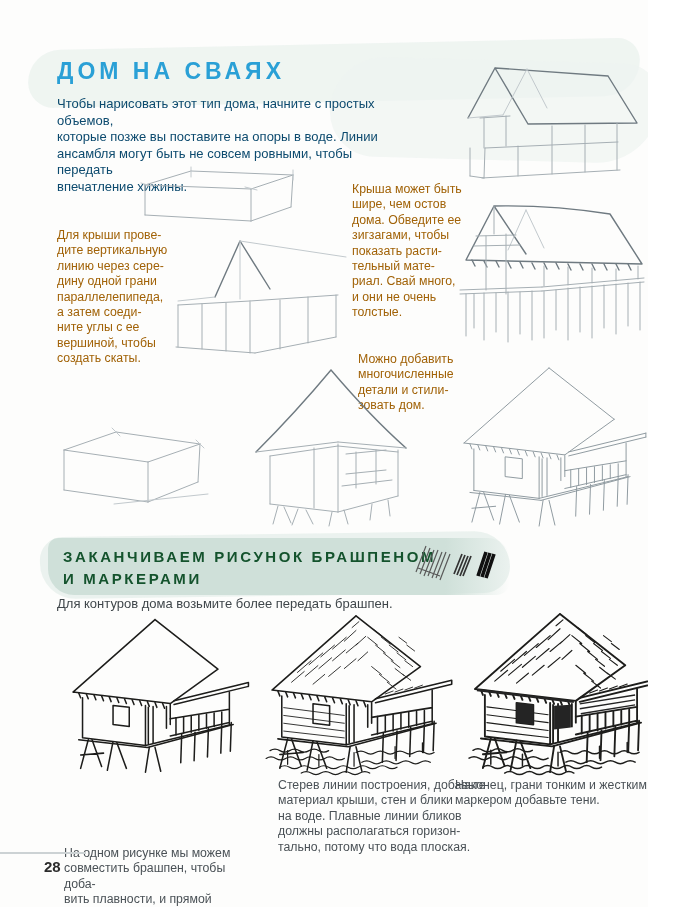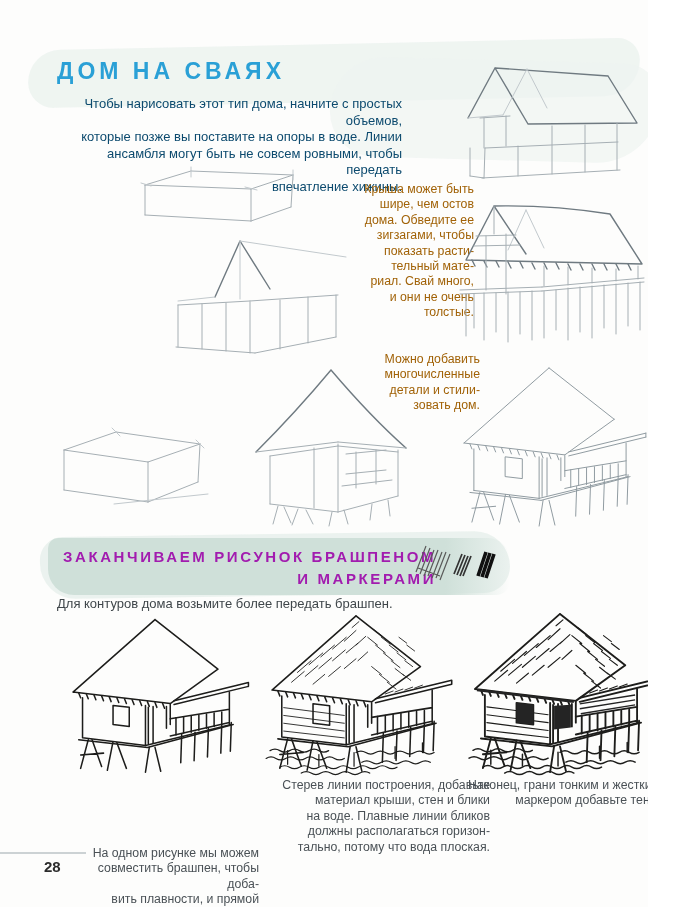--- a/index.html
+++ b/index.html
@@ -1,38 +1,38 @@
 <!DOCTYPE html>
 <html lang="ru"><head>
 <meta charset="utf-8">
 <style>
   html,body{margin:0;padding:0;background:#ffffff;}
   #page{position:relative;width:648px;height:907px;background:#fdfdfc;overflow:hidden;
-        font-family:"Liberation Sans", sans-serif;color:#474d51;text-align:right;}
+        font-family:"Liberation Sans", sans-serif;color:#474d51;}
   .abs{position:absolute;}
   .lines{white-space:pre-line;}
   
   .wash1{left:28px;top:44px;width:612px;height:58px;background:#e9f1ee;opacity:.75;
          border-radius:45px 30px 50px 35px;transform:rotate(-1.2deg);}
   .wash2{left:330px;top:60px;width:330px;height:100px;background:#eef4f1;opacity:.7;
          border-radius:60px 40px 70px 50px;transform:rotate(1.5deg);}
   
   .h1{left:57px;top:58px;font-size:23px;font-weight:bold;letter-spacing:4px;color:#2aa0d6;}
   .intro{left:57px;top:96px;width:345px;font-size:13px;line-height:16.5px;color:#0c4a6e;}
   .step{font-size:12.3px;line-height:15.4px;color:#a16207;}
   .step-roof{left:57px;top:228px;width:130px;}
   .step-width{left:352px;top:182px;width:122px;}
   .step-details{left:358px;top:352px;width:122px;}
   
   .hl-back{left:40px;top:534px;width:470px;height:62px;background:#dde9e4;opacity:.55;
            border-radius:26px 40px 30px 40px;transform:rotate(-0.8deg);}
   .hl{left:48px;top:538px;width:462px;height:57px;border-radius:10px 22px 14px 26px;
       background:linear-gradient(90deg,#cfe0d9 0%,#cfe0d9 86%,rgba(207,224,217,0) 100%);}
   .h2{left:63px;top:546px;font-size:15px;font-weight:bold;letter-spacing:2.6px;
-      line-height:22px;color:#a21caf;}
+      line-height:22px;color:#14532d;}
   .subtitle{left:57px;top:596px;font-size:13px;color:#3f464a;}
   .caption{font-size:12.3px;line-height:15.4px;color:#4a5156;}
   .cap1{left:64px;top:813px;width:195px;margin-top:33px;}
   .cap2{left:250px;top:778px;width:212px;margin-left:28px;}
   .cap3{left:455px;top:778px;width:205px;}
   
   .foot-rule{left:0;top:852px;width:86px;height:2px;background:#ccd2d4;}
   .pagenum{left:44px;top:858px;font-size:15px;font-weight:bold;color:#2b2b2b;}
   
   svg.sketch{overflow:visible;}
@@ -110,20 +110,29 @@
     <path class="pl" d="M40,62 L70,60 M44,62 L44,92 M66,60 L66,90"></path>
     <path class="pl" d="M45,92 L178,86 M42,122 L180,114 M45,92 L44,122 M78,90 L78,120 M112,70 L112,118 M145,69 L145,116 M177,67 L177,114 M30,92 L30,120 M30,120 L44,122"></path>
   </svg>
 
   <svg class="abs sketch" style="left:133px;top:163px" width="215" height="70" viewBox="0 0 215 70" xmlns="http://www.w3.org/2000/svg">
     <path class="pl" d="M12,22 L58,8 M58,8 L160,12 M12,22 L118,26 M160,12 L118,26"></path>
     <path class="pl" d="M12,22 L12,52 M118,26 L118,58 M160,12 L158,44 M12,52 L118,58 M118,58 L158,44"></path>
     <path class="pl3" d="M58,4 L58,14 M160,7 L160,17 M8,20 L18,23 M112,24 L124,27"></path>
   </svg>
 
+  <div class="abs step step-roof lines">Для крыши прове-
+дите вертикальную
+линию через сере-
+дину одной грани
+параллелепипеда,
+а затем соеди-
+ните углы с ее
+вершиной, чтобы
+создать скаты.</div>
 
   <svg class="abs sketch" style="left:160px;top:235px" width="195" height="122" viewBox="0 0 195 122" xmlns="http://www.w3.org/2000/svg">
     <path class="pl2" d="M80,6 L55,62 M80,6 L110,54"></path>
     <path class="pl3" d="M80,6 L80,64 M80,6 L186,22 M55,62 L18,66"></path>
     <path class="pl" d="M18,70 L90,66 M90,66 L178,60 M16,112 L95,118 M95,118 L176,102"></path>
     <path class="pl" d="M18,70 L18,112 M42,69 L42,114 M66,68 L66,116 M90,67 L90,118 M120,65 L120,114 M148,62 L148,108 M176,60 L176,102"></path>
   </svg>
 
   <div class="abs step step-width lines">Крыша может быть
 шире, чем остов

